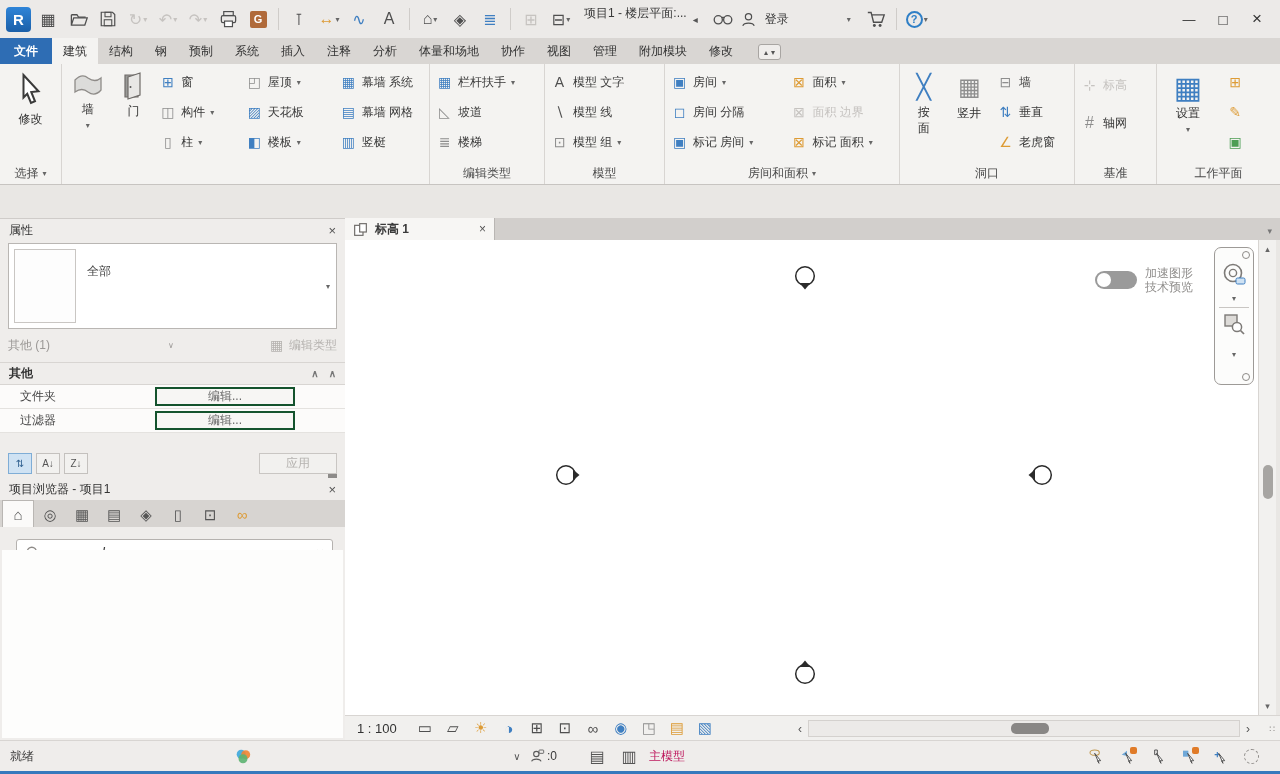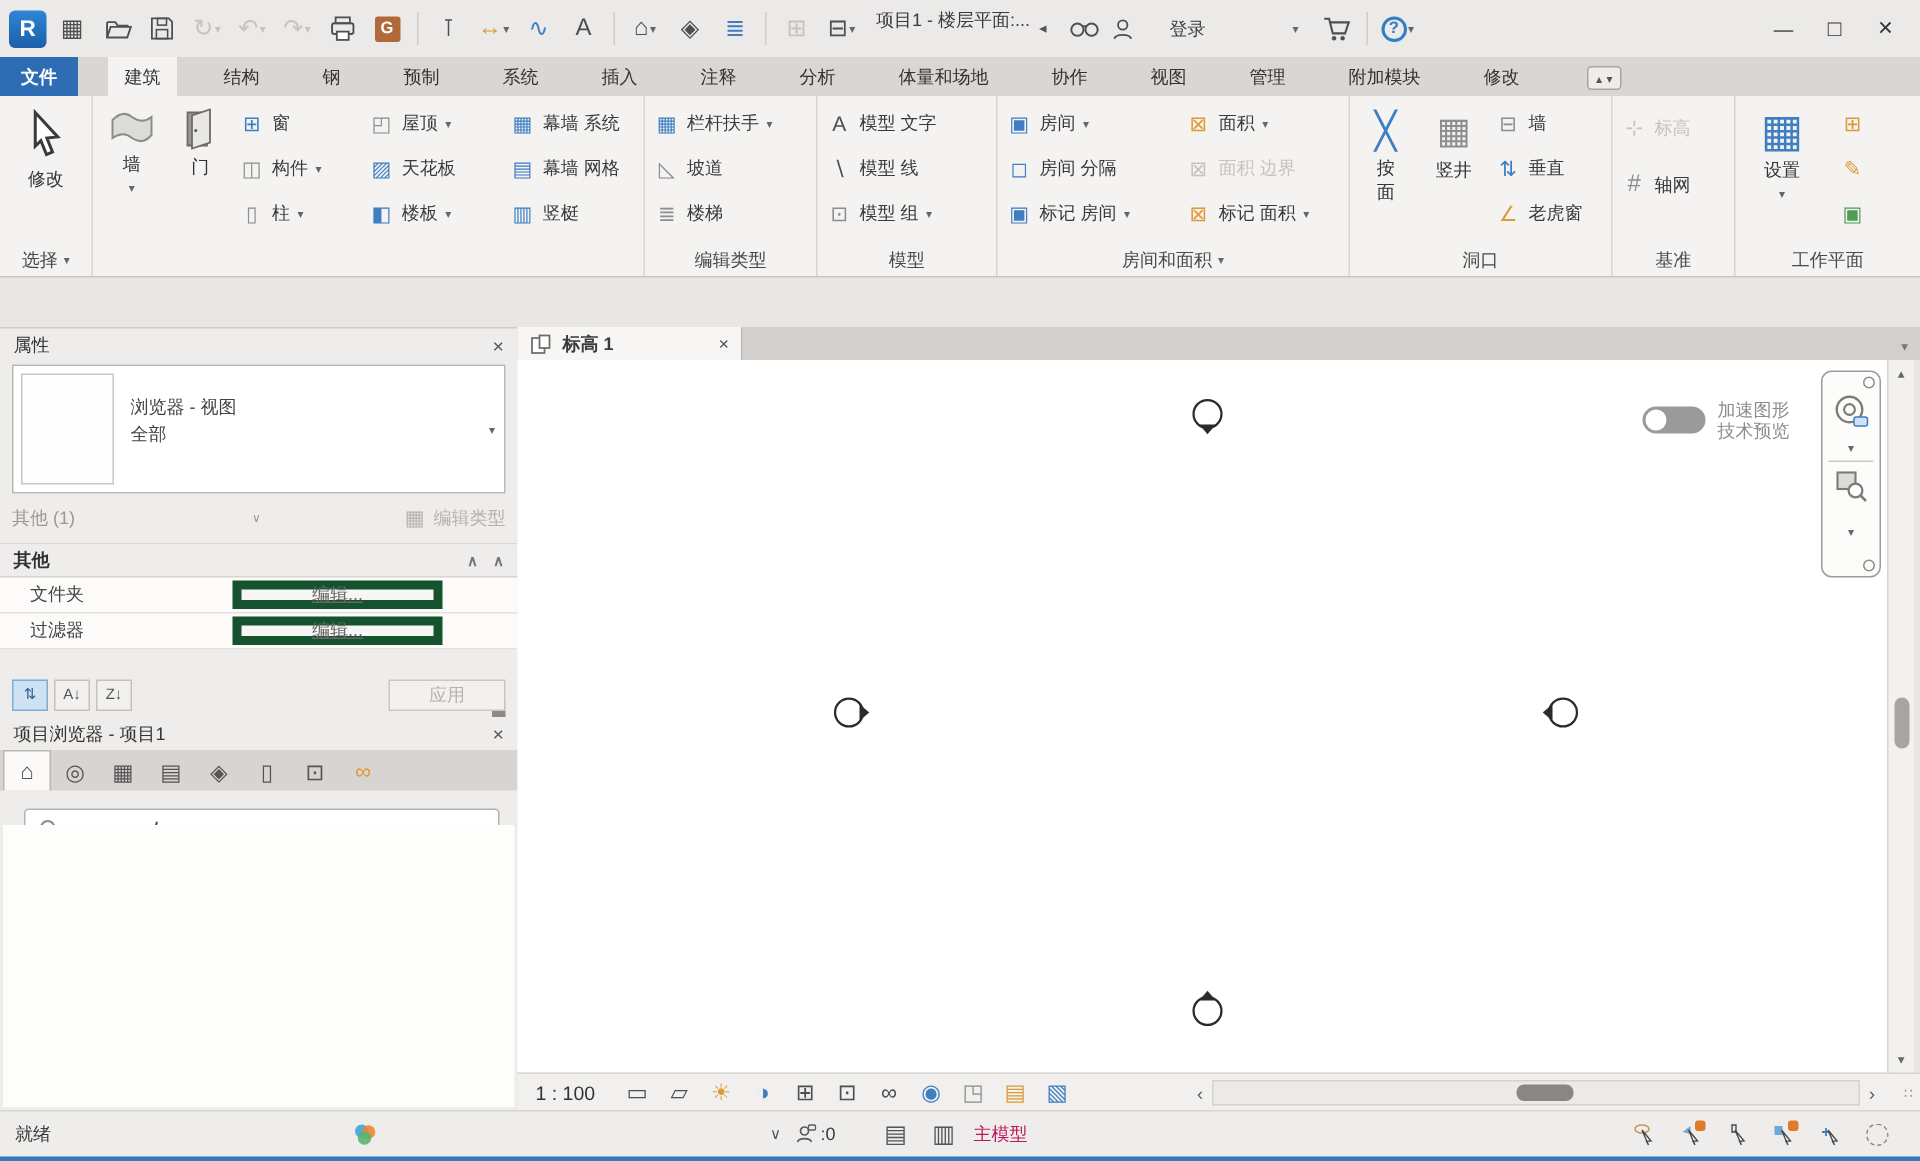--- a/index.html
+++ b/index.html
@@ -21,21 +21,21 @@
   .vdiv { width:1px; height:22px; background:#cfccc9; margin:0 3px; }
   .wtitle { color:#3a3a3a; font-size:12px; margin:0 2px 12px 6px; white-space:nowrap; }
   .winbtn { width:34px; height:28px; display:flex; align-items:center; justify-content:center;
             font-size:13px; color:#333; }
   .helpcircle { width:17px; height:17px; border:2px solid #2f7fc6; border-radius:50%;
                 color:#2f7fc6; font-weight:bold; font-size:11px;
                 display:flex; align-items:center; justify-content:center; }
 
   
   #tabrow { left:0; top:38px; width:1280px; height:26px; background:#d9d6d3;
-            display:flex; align-items:flex-end;gap:20px; }
+            display:flex; align-items:flex-end; }
   .ftab { background:#2e6db4; color:#fff; padding:5px 14px; height:26px;
           display:flex; align-items:center; font-weight:bold; }
   .rtab { padding:5px 11px; height:26px; display:flex; align-items:center; color:#333; }
   .rtab.active { background:#f4f3f1; }
   .collapsebtn { margin-left:14px; margin-bottom:4px; display:flex; align-items:center; gap:3px;
                  border:1px solid #a8a5a2; border-radius:3px; padding:0 5px; height:16px;
                  background:#efedeb; font-size:8px; color:#555; }
 
   
   #ribbon { left:0; top:64px; width:1280px; height:121px; background:#f4f3f1;
@@ -66,22 +66,22 @@
   #typesel .dd { margin:auto 6px auto 0; }
   #filterrow { margin:5px 8px 2px 8px; height:22px; display:flex; align-items:center; color:#9b9896; }
   .etbtn { margin-left:auto; display:flex; gap:4px; align-items:center; color:#b5b2af; }
   #pgrid { margin:6px 0 0 0; background:#fcfbfa; border-top:1px solid #d8d5d2; }
   .grouphead { height:22px; background:#efedeb; display:flex; align-items:center;
                padding:0 9px; font-weight:bold; color:#333; border-bottom:1px solid #d8d5d2; }
   .grouphead .pin { margin-left:auto; color:#777; font-size:10px; }
   .prow { height:24px; display:flex; align-items:center; border-bottom:1px solid #e4e2df;
           padding-left:20px; }
   .prow .pk { width:135px; color:#444; }
-  .prow .pv { width:140px; height:19px; border:6px solid #14532d; background:#f7f6f4;
-              display:flex; align-items:center; justify-content:center; color:#666;text-decoration:underline; }
+  .prow .pv { width:140px; height:19px; border:2px solid #14532d; background:#f7f6f4;
+              display:flex; align-items:center; justify-content:center; color:#666; }
   .gridrail { position:absolute; right:6px; top:242px; width:13px; height:66px;
               display:flex; flex-direction:column; align-items:center; font-size:8px; color:#777; }
   .gridthumb { width:9px; height:26px; background:#8d8b89; border-radius:4px; margin:3px 0; }
   #propbottom { position:absolute; left:8px; right:8px; top:232px; height:24px;
                 display:flex; align-items:center; gap:4px; }
   .sbtn { width:24px; height:21px; border:1px solid #c4c1be; background:#f2f1ef;
           display:flex; align-items:center; justify-content:center; font-size:10px; color:#555; }
   .sbtn.sel { background:#cfe2f3; border-color:#7fadd6; color:#2f5f8f; }
   .applybtn { margin-left:auto; width:78px; height:21px; border:1px solid #c9c6c3; background:#f2f1ef;
               color:#b5b2af; display:flex; align-items:center; justify-content:center; }
@@ -230,21 +230,21 @@
     </div>
   <span class="wtitle">项目1 - 楼层平面:...</span>
   <span style="color:#555;font-size:10px;">◂</span>
   <div class="qbtn" style="margin-left:8px;">
     <svg width="22" height="16" viewBox="0 0 28 20">
         <circle cx="8" cy="11" r="5.2" fill="none" stroke="#4f4f4f" stroke-width="1.7"></circle>
         <circle cx="20" cy="11" r="5.2" fill="none" stroke="#4f4f4f" stroke-width="1.7"></circle>
         <path d="M12 8h4" stroke="#4f4f4f" stroke-width="1.7"></path>
       </svg>
   </div>
-  <div class="qbtn" style="gap:23px;">
+  <div class="qbtn" style="gap:8px;">
     <svg width="17" height="17" viewBox="0 0 24 24">
         <circle cx="12" cy="8" r="4.4" fill="none" stroke="#4f4f4f" stroke-width="1.7"></circle>
         <path d="M4 21c1.5-5 14.5-5 16 0" fill="none" stroke="#4f4f4f" stroke-width="1.7"></path>
       </svg>
     <span>登录</span>
   </div>
   <span class="dd" style="margin-left:54px;">▾</span>
   <div class="qbtn" style="margin-left:8px;">
     <svg width="20" height="18" viewBox="0 0 24 22">
         <path d="M2 3h4l3 12h10l3-9H7" fill="none" stroke="#4f4f4f" stroke-width="1.7"></path>
@@ -530,21 +530,20 @@
 </div>
 
 <div id="props" class="abs">
   <div class="palhead">
     <span>属性</span>
     <span class="x">×</span>
   </div>
   <div id="typesel">
     <div id="thumb"></div>
     <div id="typetext">
-      <div>浏览器 - 视图</div>
       <div>全部</div>
     </div>
     <span class="dd">▾</span>
   </div>
   <div id="filterrow">
     <span>其他 (1)</span>
     <span class="dd" style="margin-left:118px;color:#9b9896;">∨</span>
     <div class="etbtn">
       <span class="ic16" style="color:#b5b2af;">▦</span>
       <span>编辑类型</span>

